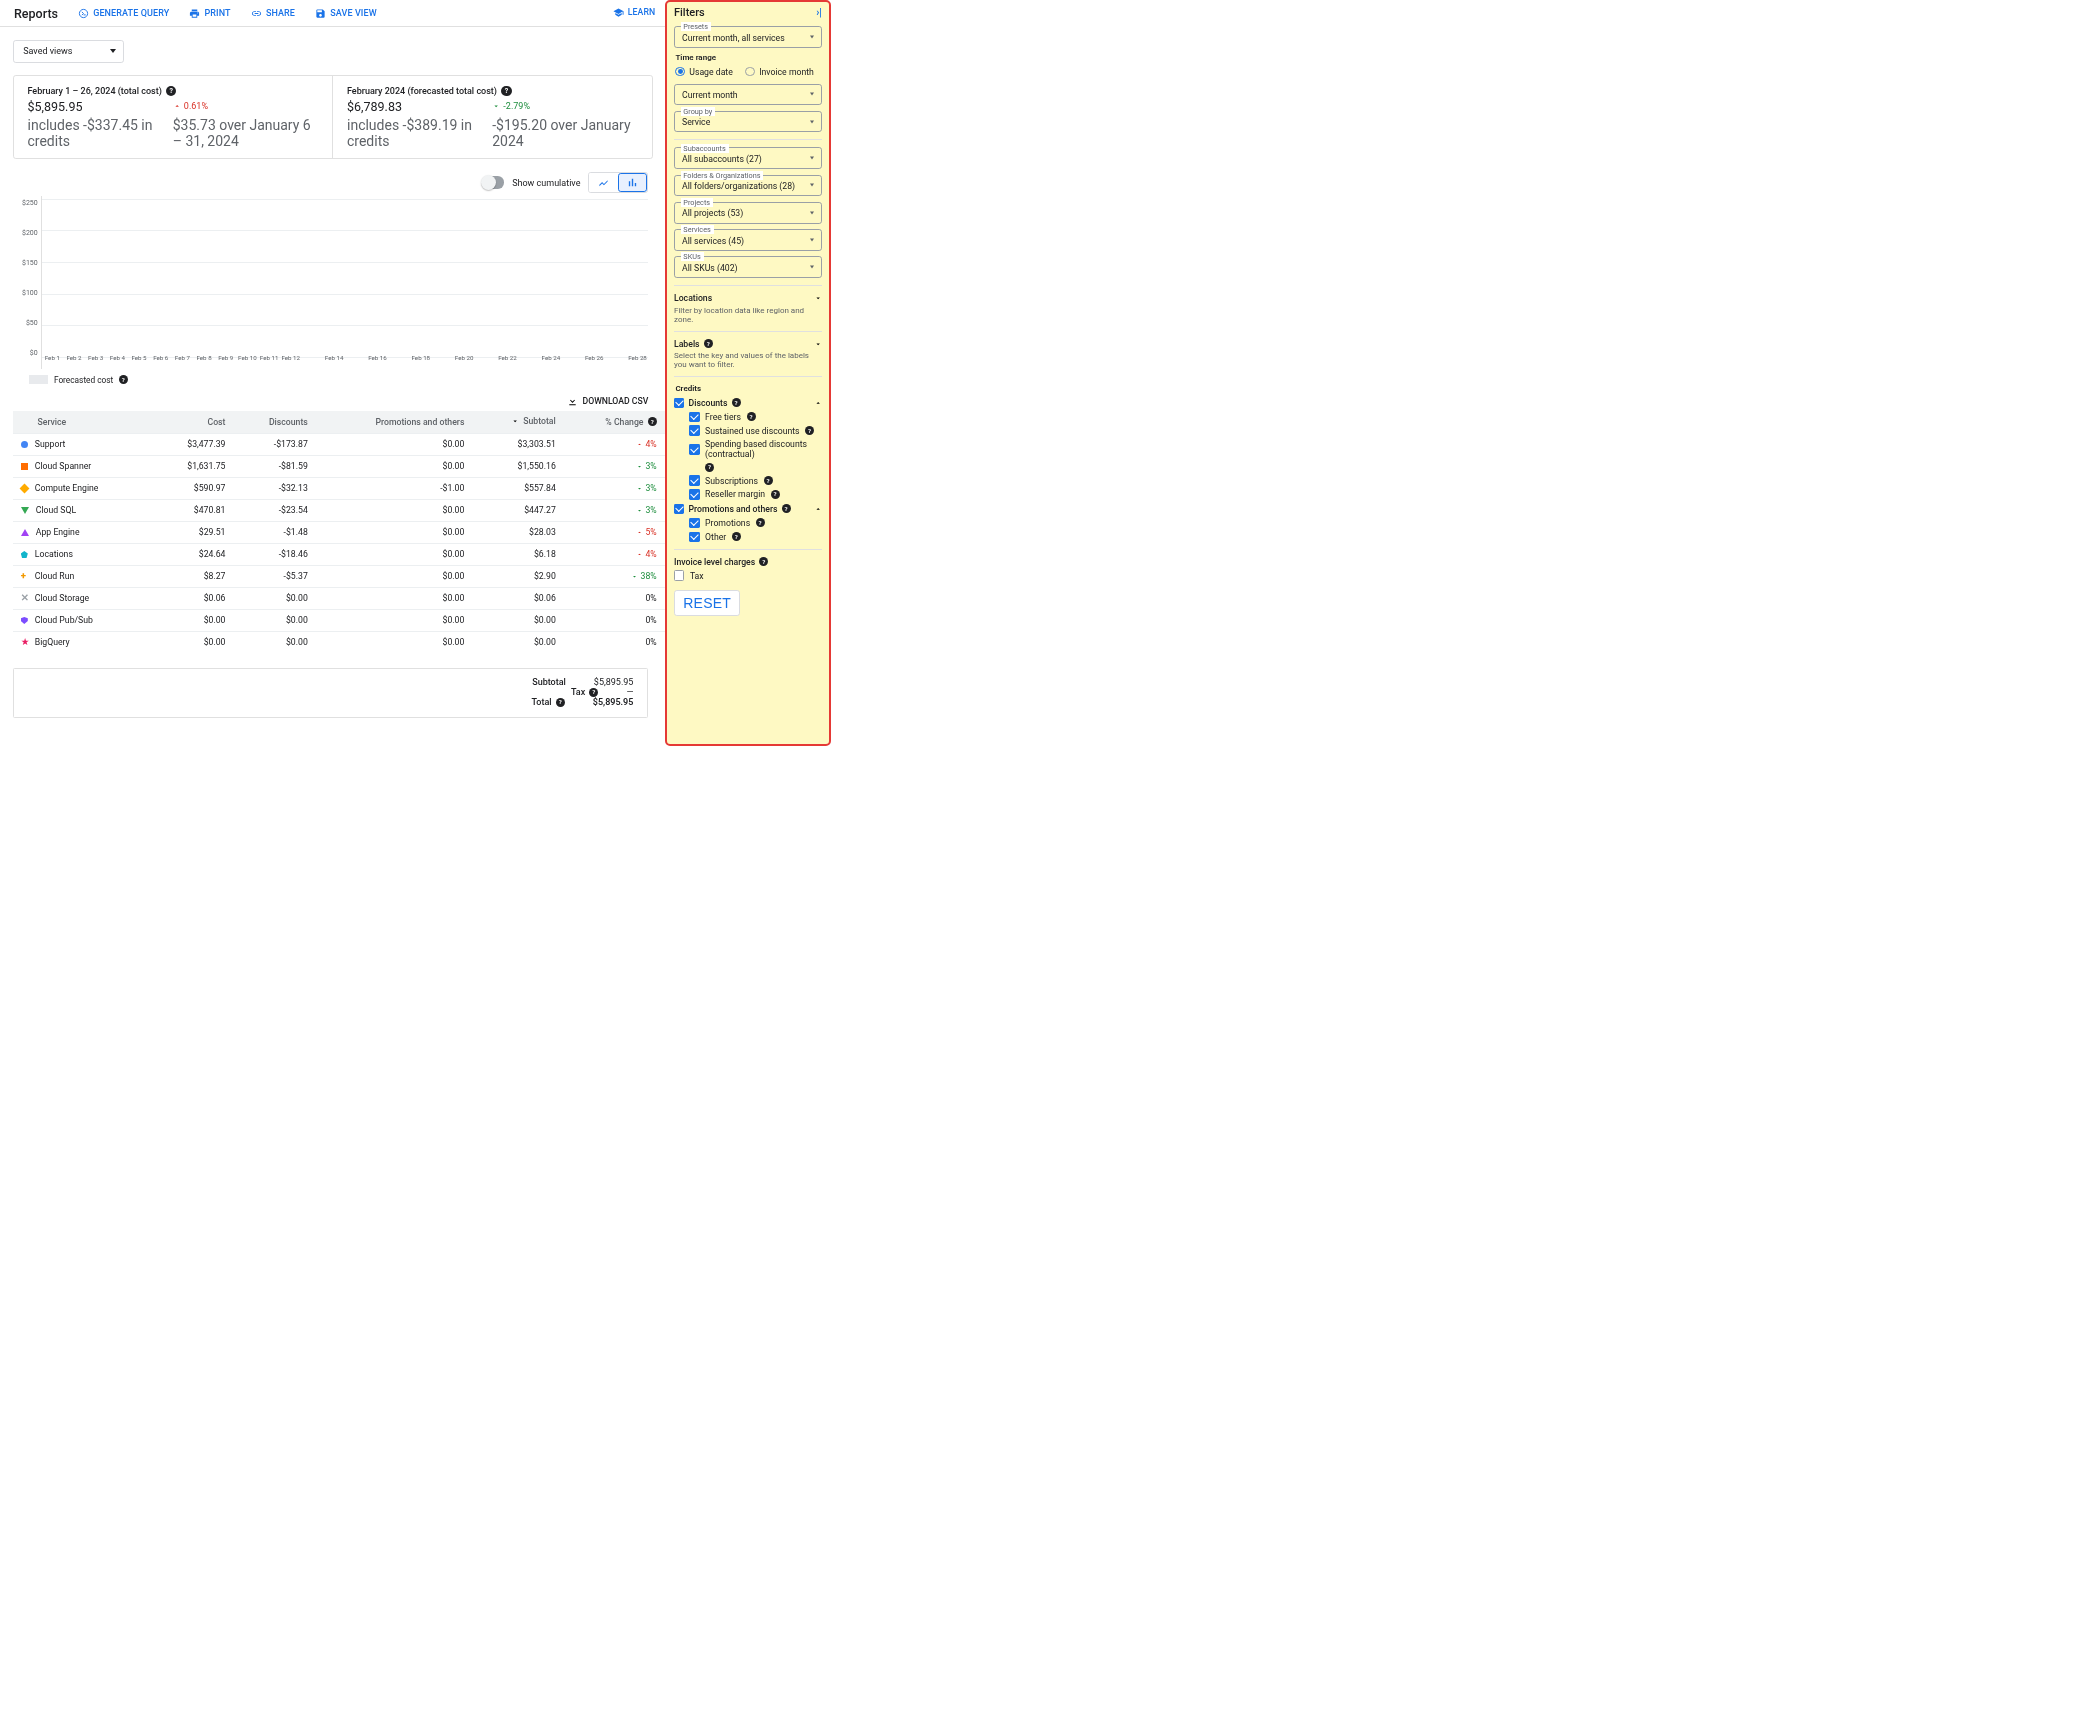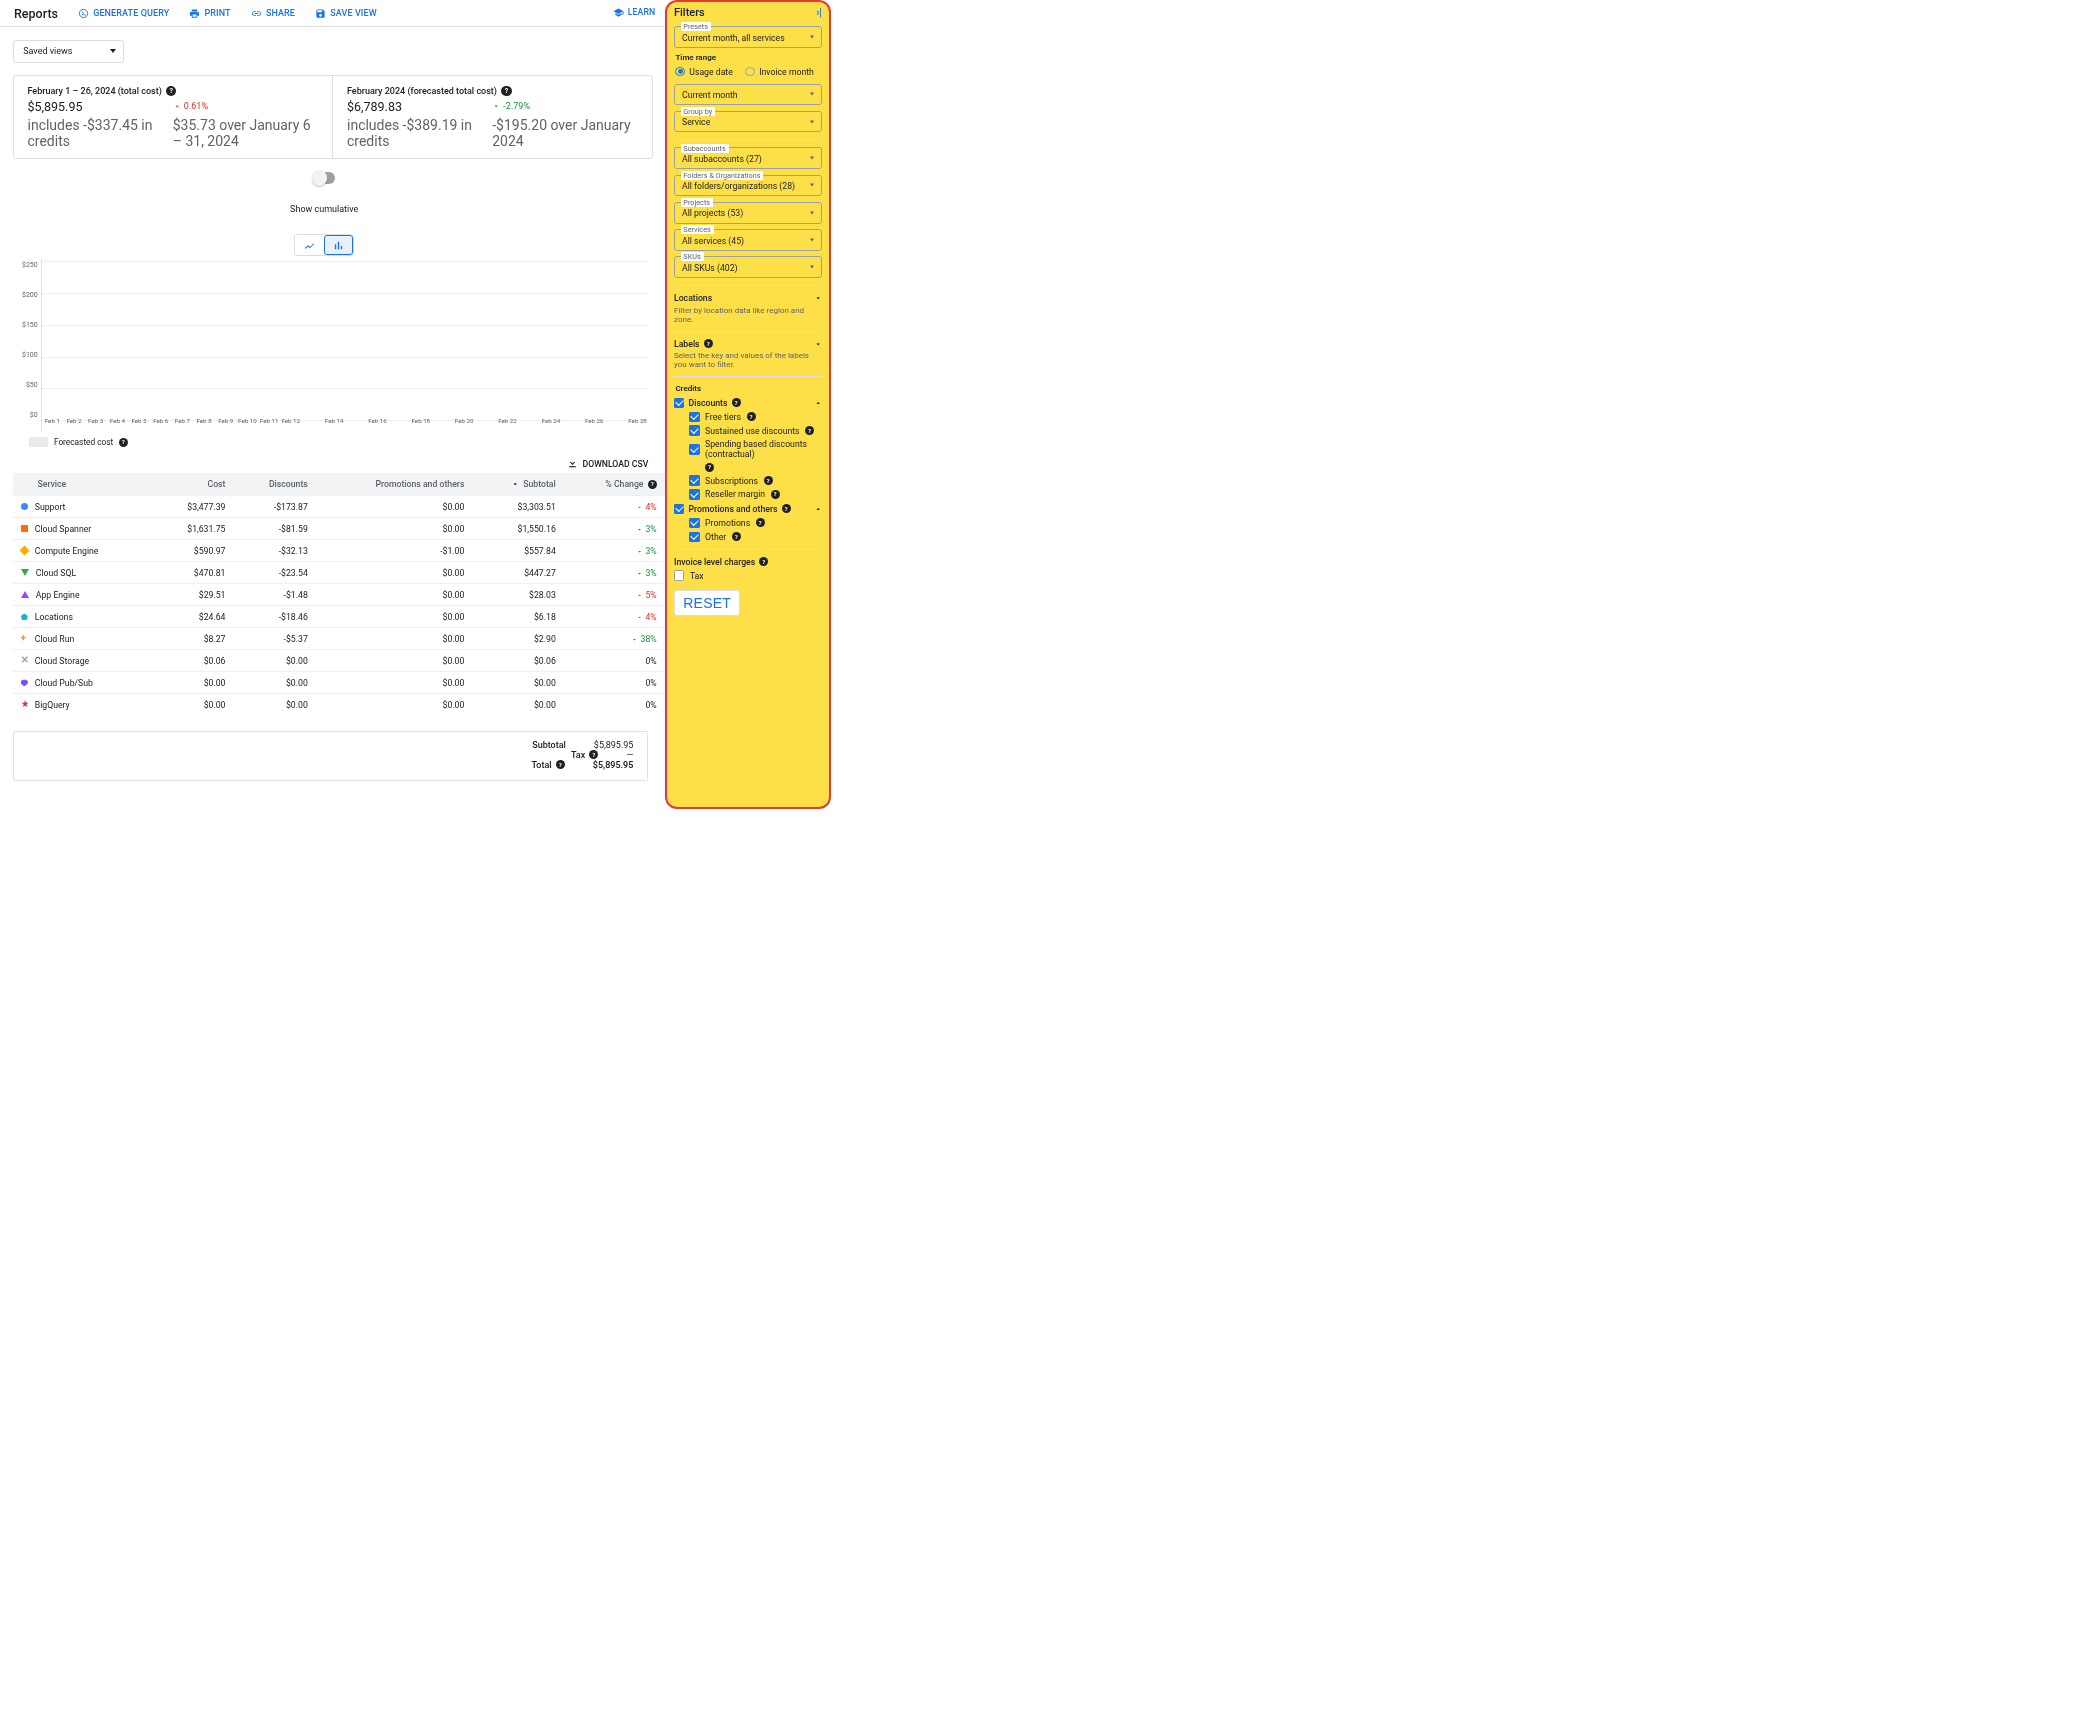--- a/index.html
+++ b/index.html
@@ -7,24 +7,24 @@
     font-family: "Google Sans", Roboto, Arial, sans-serif;
     font-size: 9px;
     color: #202124;
     background: #fff;
     display: grid;
     grid-template-columns: 1fr 166px;
     width: 831px;
   }
   .filters-panel {
     border: 2.8px solid #e53935;
-    border-radius: 12px;
+    border-radius: 5px;
     padding: 4.2px 7px 9.7px 7px;
     font-size: 8.7px;
-    background:#fde047;
+    background:#fef9c3;
   }
   .main { }
   
   .topbar {
     display:flex; align-items:center; justify-content:space-between;
     padding: 5.5px 9.7px 5.5px 14px;
     border-bottom:0.7px solid #e0e0e0;
   }
   .tb-left { display:flex; align-items:center; gap:20px; }
   .tb-left h1 { font-size:12.5px; font-weight:500;}
@@ -48,21 +48,21 @@
   .card .big { font-size:12.5px; }
   .card .delta { font-size:9px; display:flex; align-items:center; gap:2.8px;}
   .card .sub { color:#5f6368; font-size:14px;}
   .up { color:#d93025;}
   .dn { color:#1e8e3e;}
   .help-dot { display:inline-flex; width:10.4px;height:10.4px;border-radius:50%;background:#202124;color:#fff;align-items:center;justify-content:center;font-size:7px;font-weight:700;}
   .help-dot.small{width:9px;height:9px;font-size:6.2px;}
   
   .card + .card { border-left:0.7px solid #e0e0e0;}
   
-  .chart-ctrl { display:flex; align-items:center; gap:20px; justify-content:flex-end; margin:12.5px 16.6px 2.8px 0;flex-direction:column;}
+  .chart-ctrl { display:flex; align-items:center; gap:8px; justify-content:flex-end; margin:12.5px 16.6px 2.8px 0;}
   .toggle-pill{ width:22px;height:12.5px;border-radius:6.2px;background:#9aa0a6;position:relative;}
   .toggle-pill::after{content:"";position:absolute;left:-1.4px;top:-1.4px;width:15.2px;height:15.2px;border-radius:50%;background:#f1f3f4;box-shadow:0 0.7px 1.4px rgba(0,0,0,.3);}
   .chart-type { display:flex; border:0.7px solid #dadce0; border-radius:2.8px; overflow:hidden;}
   .chart-type button{ width:29px;height:19.4px;background:#fff;border:none;display:flex;align-items:center;justify-content:center;}
   .chart-type button.active{ background:#e8f0fe; border:1px solid #1a73e8; border-radius:2.8px;}
   .chart-type svg{fill:#1a73e8;width:11px;height:11px;}
   
   .chart-area{ position:relative; margin:0 16.6px 0 12.5px; height:173px; display:grid; grid-template-columns:28px 1fr;}
   .yaxis{ display:flex; flex-direction:column; justify-content:space-between; align-items:flex-end; padding:2.8px 2.8px 12.5px 0; font-size:7px; color:#5f6368;}
   .plot{ position:relative; border-left:0.7px solid #e0e0e0;}

